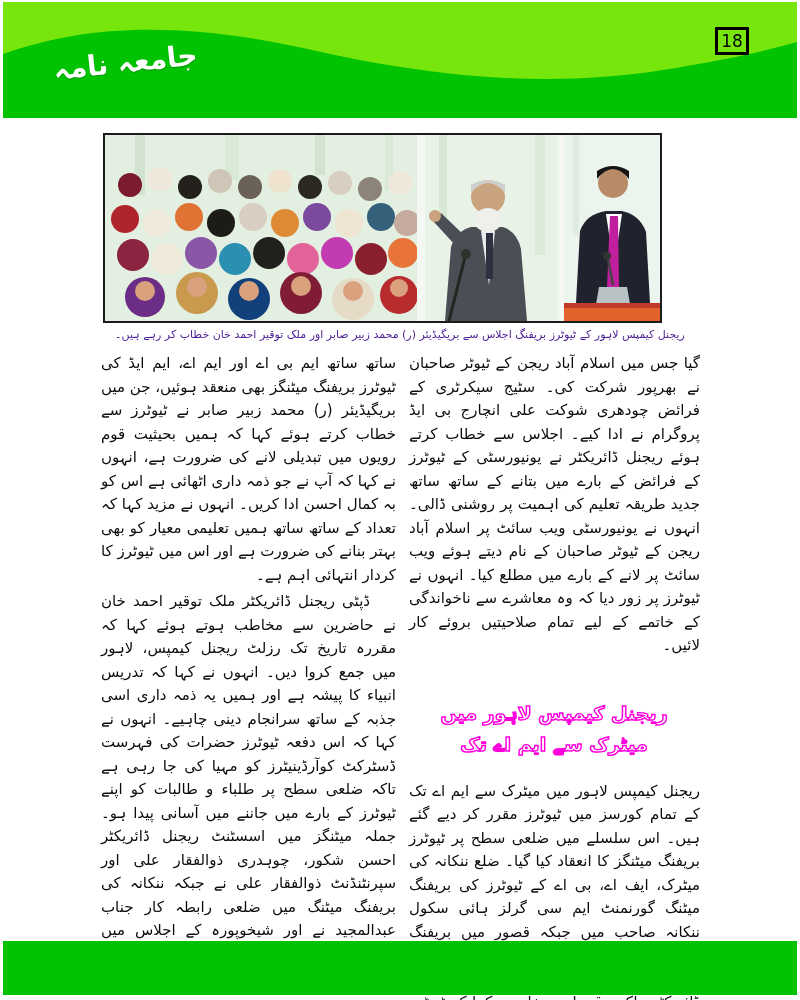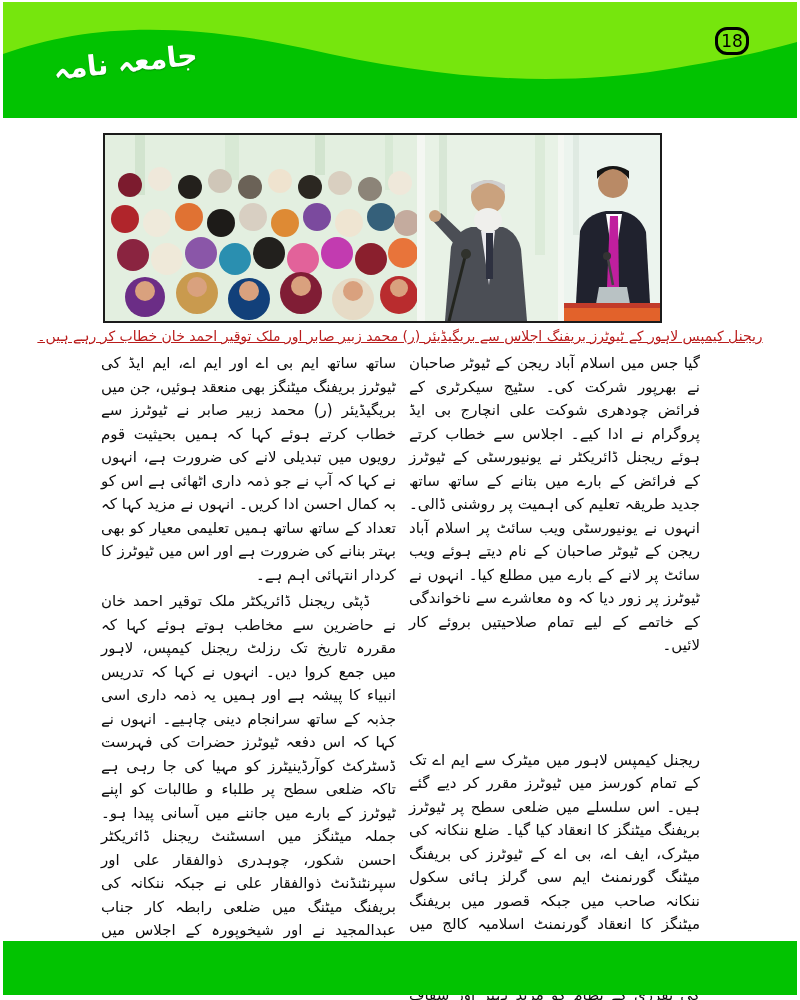--- a/index.html
+++ b/index.html
@@ -5,30 +5,30 @@
   html,body{margin:0;padding:0;background:#ffffff;}
   .page{position:relative;width:800px;height:1000px;background:#ffffff;overflow:hidden;
         font-family:"DejaVu Sans",sans-serif;}
 
   
   .masthead{position:absolute;left:3px;right:3px;top:2px;height:116px;background:#76e60d;overflow:hidden;}
   .masthead svg{position:absolute;left:0;top:0;width:100%;height:100%;}
   .masthead-title{position:absolute;left:50px;top:44px;color:#ffffff;font-size:28px;font-weight:bold;
                   transform:rotate(-6deg);letter-spacing:1px;text-shadow:0 1px 1px rgba(0,60,0,.35);}
   .page-badge{position:absolute;left:712px;top:25px;width:34px;height:28px;border:3px solid #000;
-              border-radius:12px;display:flex;align-items:center;justify-content:center;
+              border-radius:1px;display:flex;align-items:center;justify-content:center;
               font-size:17px;color:#000;background:transparent;box-sizing:border-box;}
 
   
   .photo{position:absolute;left:103px;top:133px;width:559px;height:190px;margin:0;
          border:2px solid #1b1b1b;box-sizing:border-box;background:#e6efe4;}
   .photo svg{display:block;width:100%;height:100%;}
 
   .caption{position:absolute;left:0;right:0;top:328px;text-align:center;direction:rtl;
-           font-size:14px;color:#b91c1c;text-decoration:underline;}
+           font-size:11px;color:#4c1d95;}
 
   
   .col{position:absolute;top:352px;width:292px;direction:rtl;text-align:justify;
        font-size:15px;line-height:23.5px;color:#0c0c0c;}
   .col-right{left:408px;}
   .col-left{left:100px;width:296px;}
   .col p{margin:0 0 3px 1px;}
   .col p.indent{text-indent:26px;}
 
   .hl{direction:rtl;text-align:center;font-weight:bold;color:#ffffff;
@@ -140,21 +140,21 @@
       <rect x="459" y="168" width="96" height="5" fill="#c23b2a"></rect>
       <rect x="459" y="173" width="96" height="13" fill="#e2622b"></rect>
     </svg>
   </figure>
 
   <div class="caption">ریجنل کیمپس لاہور کے ٹیوٹرز بریفنگ اجلاس سے بریگیڈیئر (ر) محمد زبیر صابر اور ملک توقیر احمد خان خطاب کر رہے ہیں۔</div>
 
   <section class="col col-right">
     <p>گیا جس میں اسلام آباد ریجن کے ٹیوٹر صاحبان نے بھرپور شرکت کی۔ سٹیج سیکرٹری کے فرائض چودھری شوکت علی انچارج بی ایڈ پروگرام نے ادا کیے۔ اجلاس سے خطاب کرتے ہوئے ریجنل ڈائریکٹر نے یونیورسٹی کے ٹیوٹرز کے فرائض کے بارے میں بتانے کے ساتھ ساتھ جدید طریقہ تعلیم کی اہمیت پر روشنی ڈالی۔ انہوں نے یونیورسٹی ویب سائٹ پر اسلام آباد ریجن کے ٹیوٹر صاحبان کے نام دیتے ہوئے ویب سائٹ پر لانے کے بارے میں مطلع کیا۔ انہوں نے ٹیوٹرز پر زور دیا کہ وہ معاشرے سے ناخواندگی کے خاتمے کے لیے تمام صلاحیتیں بروئے کار لائیں۔</p>
     <h2 class="hl">
-      <br>
+      <span>ریجنل کیمپس لاہور میں میٹرک سے ایم اے تک</span><br>
     </h2>
     <p>ریجنل کیمپس لاہور میں میٹرک سے ایم اے تک کے تمام کورسز میں ٹیوٹرز مقرر کر دیے گئے ہیں۔ اس سلسلے میں ضلعی سطح پر ٹیوٹرز بریفنگ میٹنگز کا انعقاد کیا گیا۔ ضلع ننکانہ کی میٹرک، ایف اے، بی اے کے ٹیوٹرز کی بریفنگ میٹنگ گورنمنٹ ایم سی گرلز ہائی سکول ننکانہ صاحب میں جبکہ قصور میں بریفنگ میٹنگز کا انعقاد گورنمنٹ اسلامیہ کالج میں ہوا۔ ان تقاریب سے خطاب کرتے ہوئے ڈپٹی ڈائریکٹر ملک توقیر احمد خان نے کہا کہ ٹیوٹرز کی تقرری کے نظام کو مزید بہتر اور شفاف بنانے کے لیے ریجنل کیمپس لاہور نے ضلعی سطح پر بریفنگ میٹنگز کا انعقاد کیا۔ ضلع شیخوپورہ کی ٹیوٹرز بریفنگ میٹنگ زیر صدارت ملک توقیر احمد خان گورنمنٹ کالج شیخوپورہ میں ہوئی۔ تقریب میں ڈسٹرکٹ کوآرڈینیٹر ضلع شیخوپورہ پروفیسر اعجاز حسین بھنگو نے بھی شرکت کی۔</p>
 
   </section>
 
   <section class="col col-left">
     <p>ساتھ ساتھ ایم بی اے اور ایم اے، ایم ایڈ کی ٹیوٹرز بریفنگ میٹنگز بھی منعقد ہوئیں، جن میں بریگیڈیئر (ر) محمد زبیر صابر نے ٹیوٹرز سے خطاب کرتے ہوئے کہا کہ ہمیں بحیثیت قوم رویوں میں تبدیلی لانے کی ضرورت ہے، انہوں نے کہا کہ آپ نے جو ذمہ داری اٹھائی ہے اس کو بہ کمال احسن ادا کریں۔ انہوں نے مزید کہا کہ تعداد کے ساتھ ساتھ ہمیں تعلیمی معیار کو بھی بہتر بنانے کی ضرورت ہے اور اس میں ٹیوٹرز کا کردار انتہائی اہم ہے۔</p>
     <p class="indent">ڈپٹی ریجنل ڈائریکٹر ملک توقیر احمد خان نے حاضرین سے مخاطب ہوتے ہوئے کہا کہ مقررہ تاریخ تک رزلٹ ریجنل کیمپس، لاہور میں جمع کروا دیں۔ انہوں نے کہا کہ تدریس انبیاء کا پیشہ ہے اور ہمیں یہ ذمہ داری اسی جذبہ کے ساتھ سرانجام دینی چاہیے۔ انہوں نے کہا کہ اس دفعہ ٹیوٹرز حضرات کی فہرست ڈسٹرکٹ کوآرڈینیٹرز کو مہیا کی جا رہی ہے تاکہ ضلعی سطح پر طلباء و طالبات کو اپنے ٹیوٹرز کے بارے میں جاننے میں آسانی پیدا ہو۔ جملہ میٹنگز میں اسسٹنٹ ریجنل ڈائریکٹر احسن شکور، چوہدری ذوالفقار علی اور سپرنٹنڈنٹ ذوالفقار علی نے جبکہ ننکانہ کی بریفنگ میٹنگ میں ضلعی رابطہ کار جناب عبدالمجید نے اور شیخوپورہ کے اجلاس میں پروفیسر اعجاز حسین بھنگو نے بھی شرکت کی۔</p>
 
   </section>

